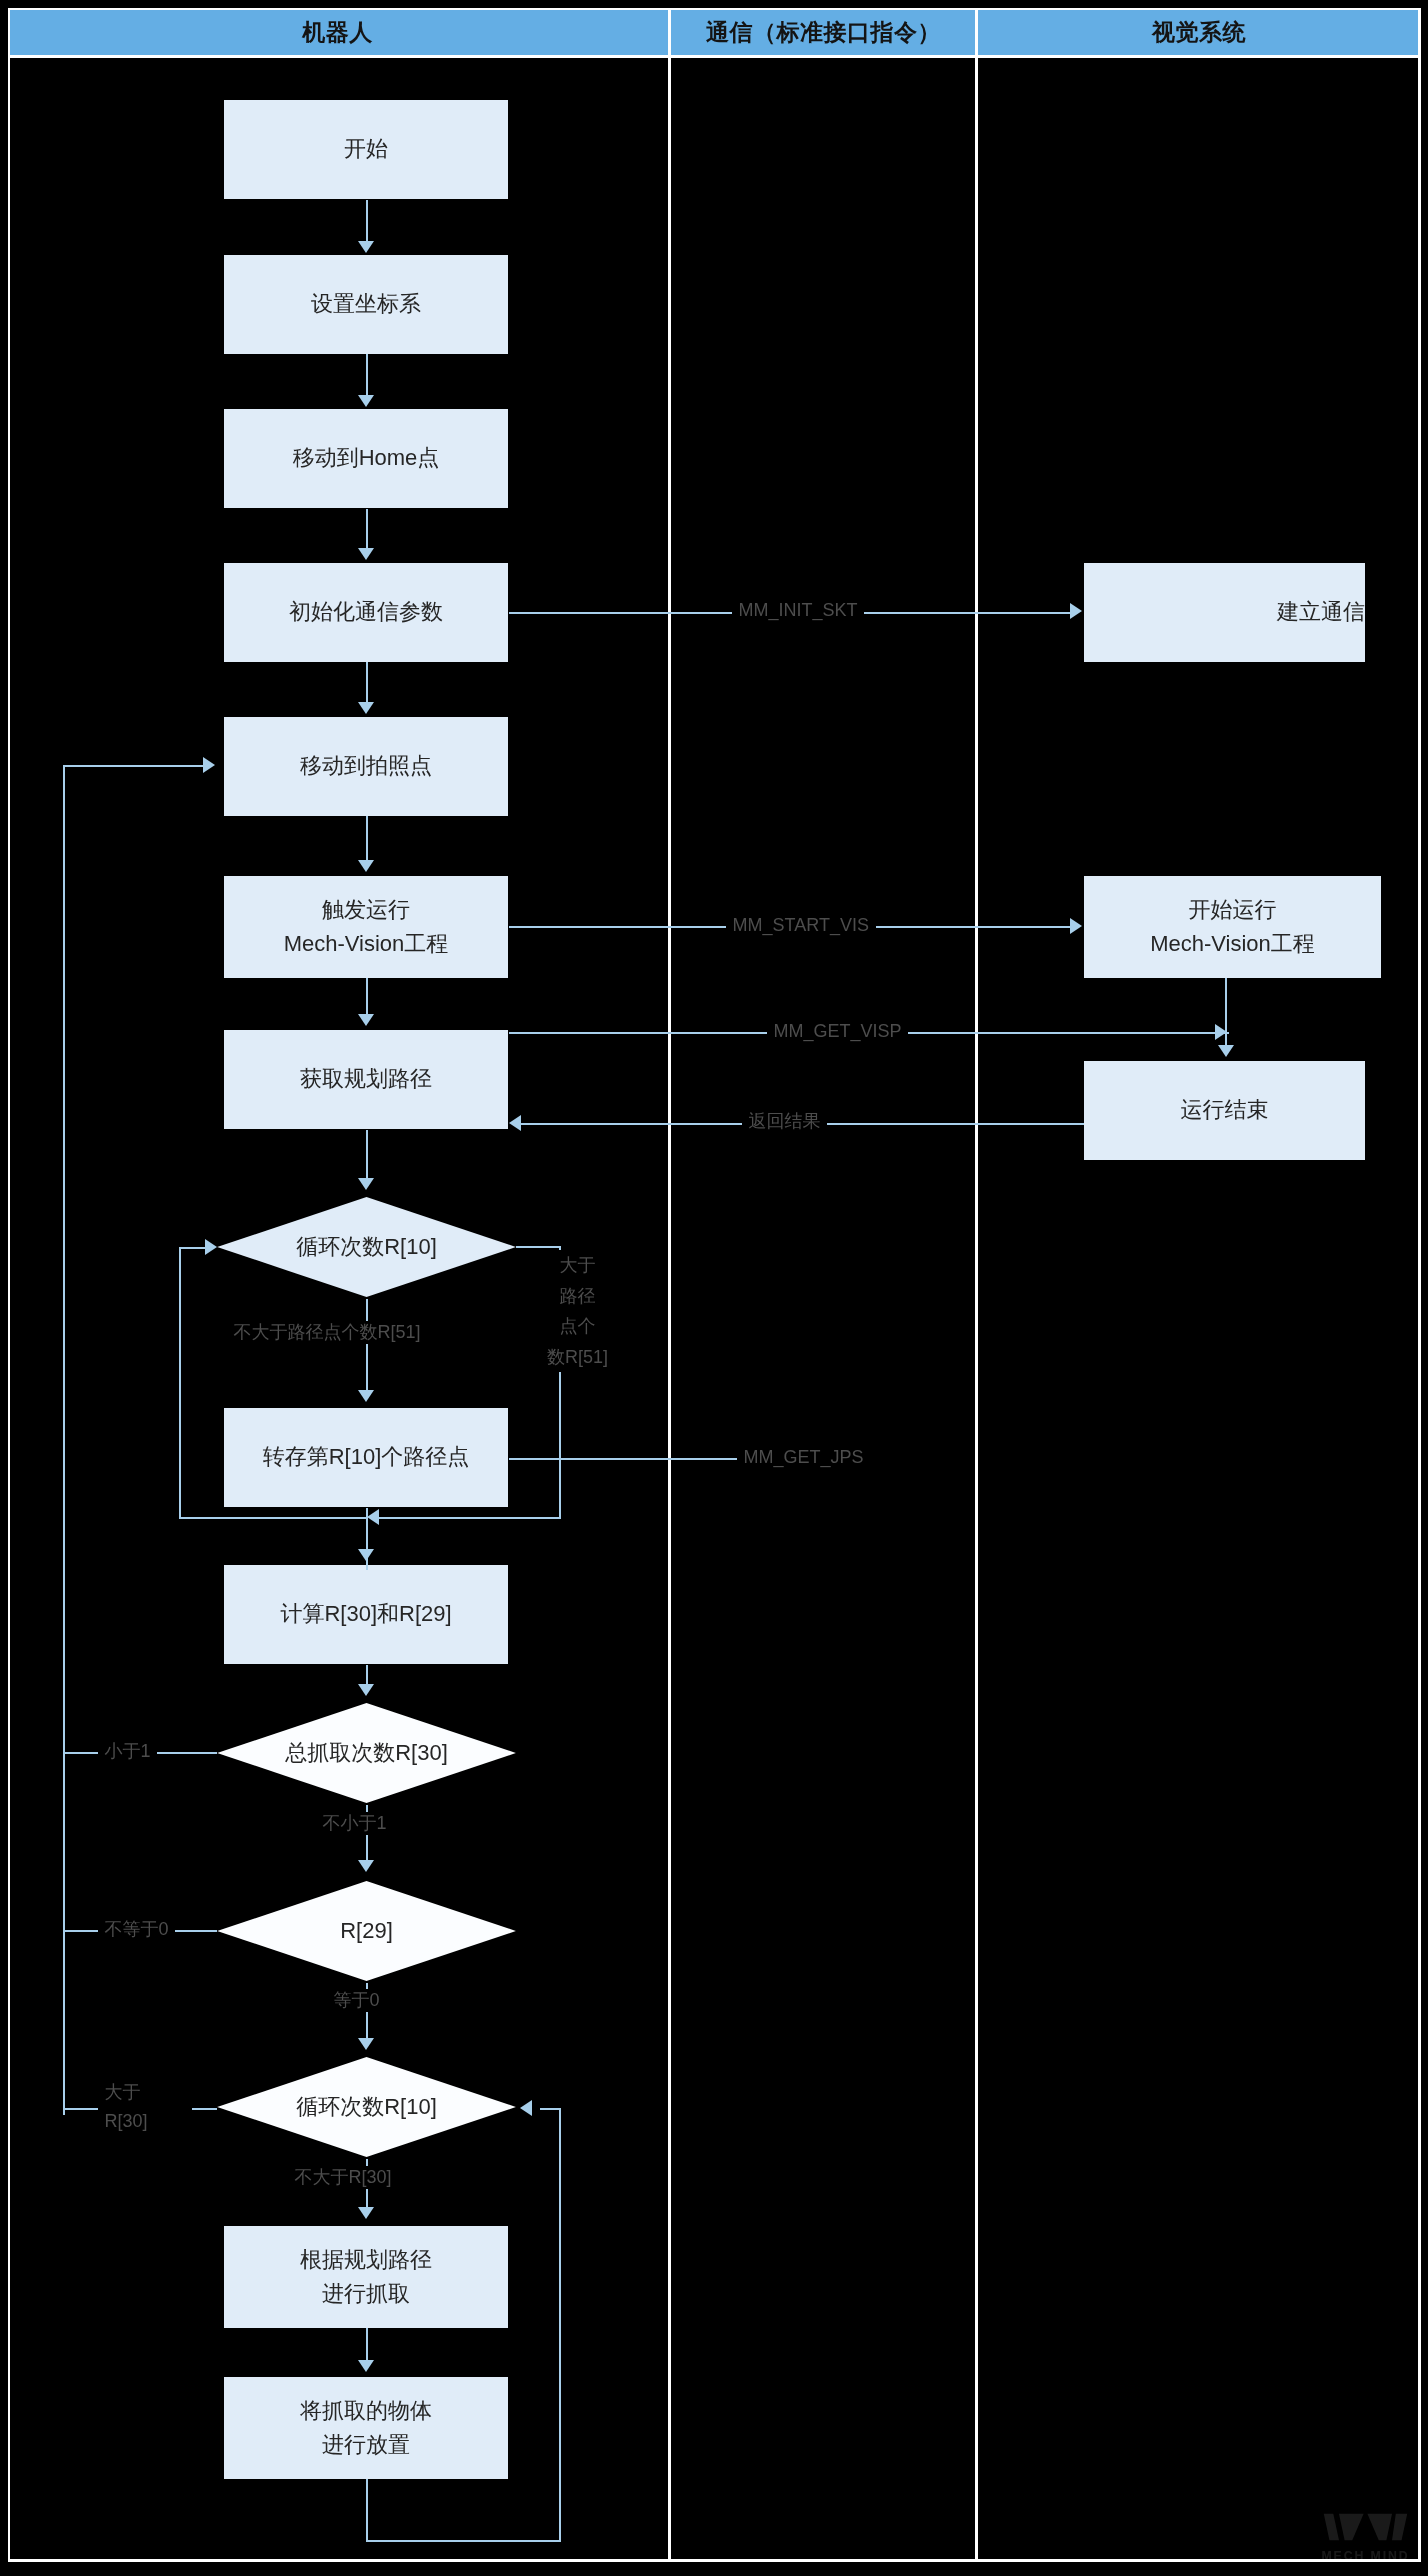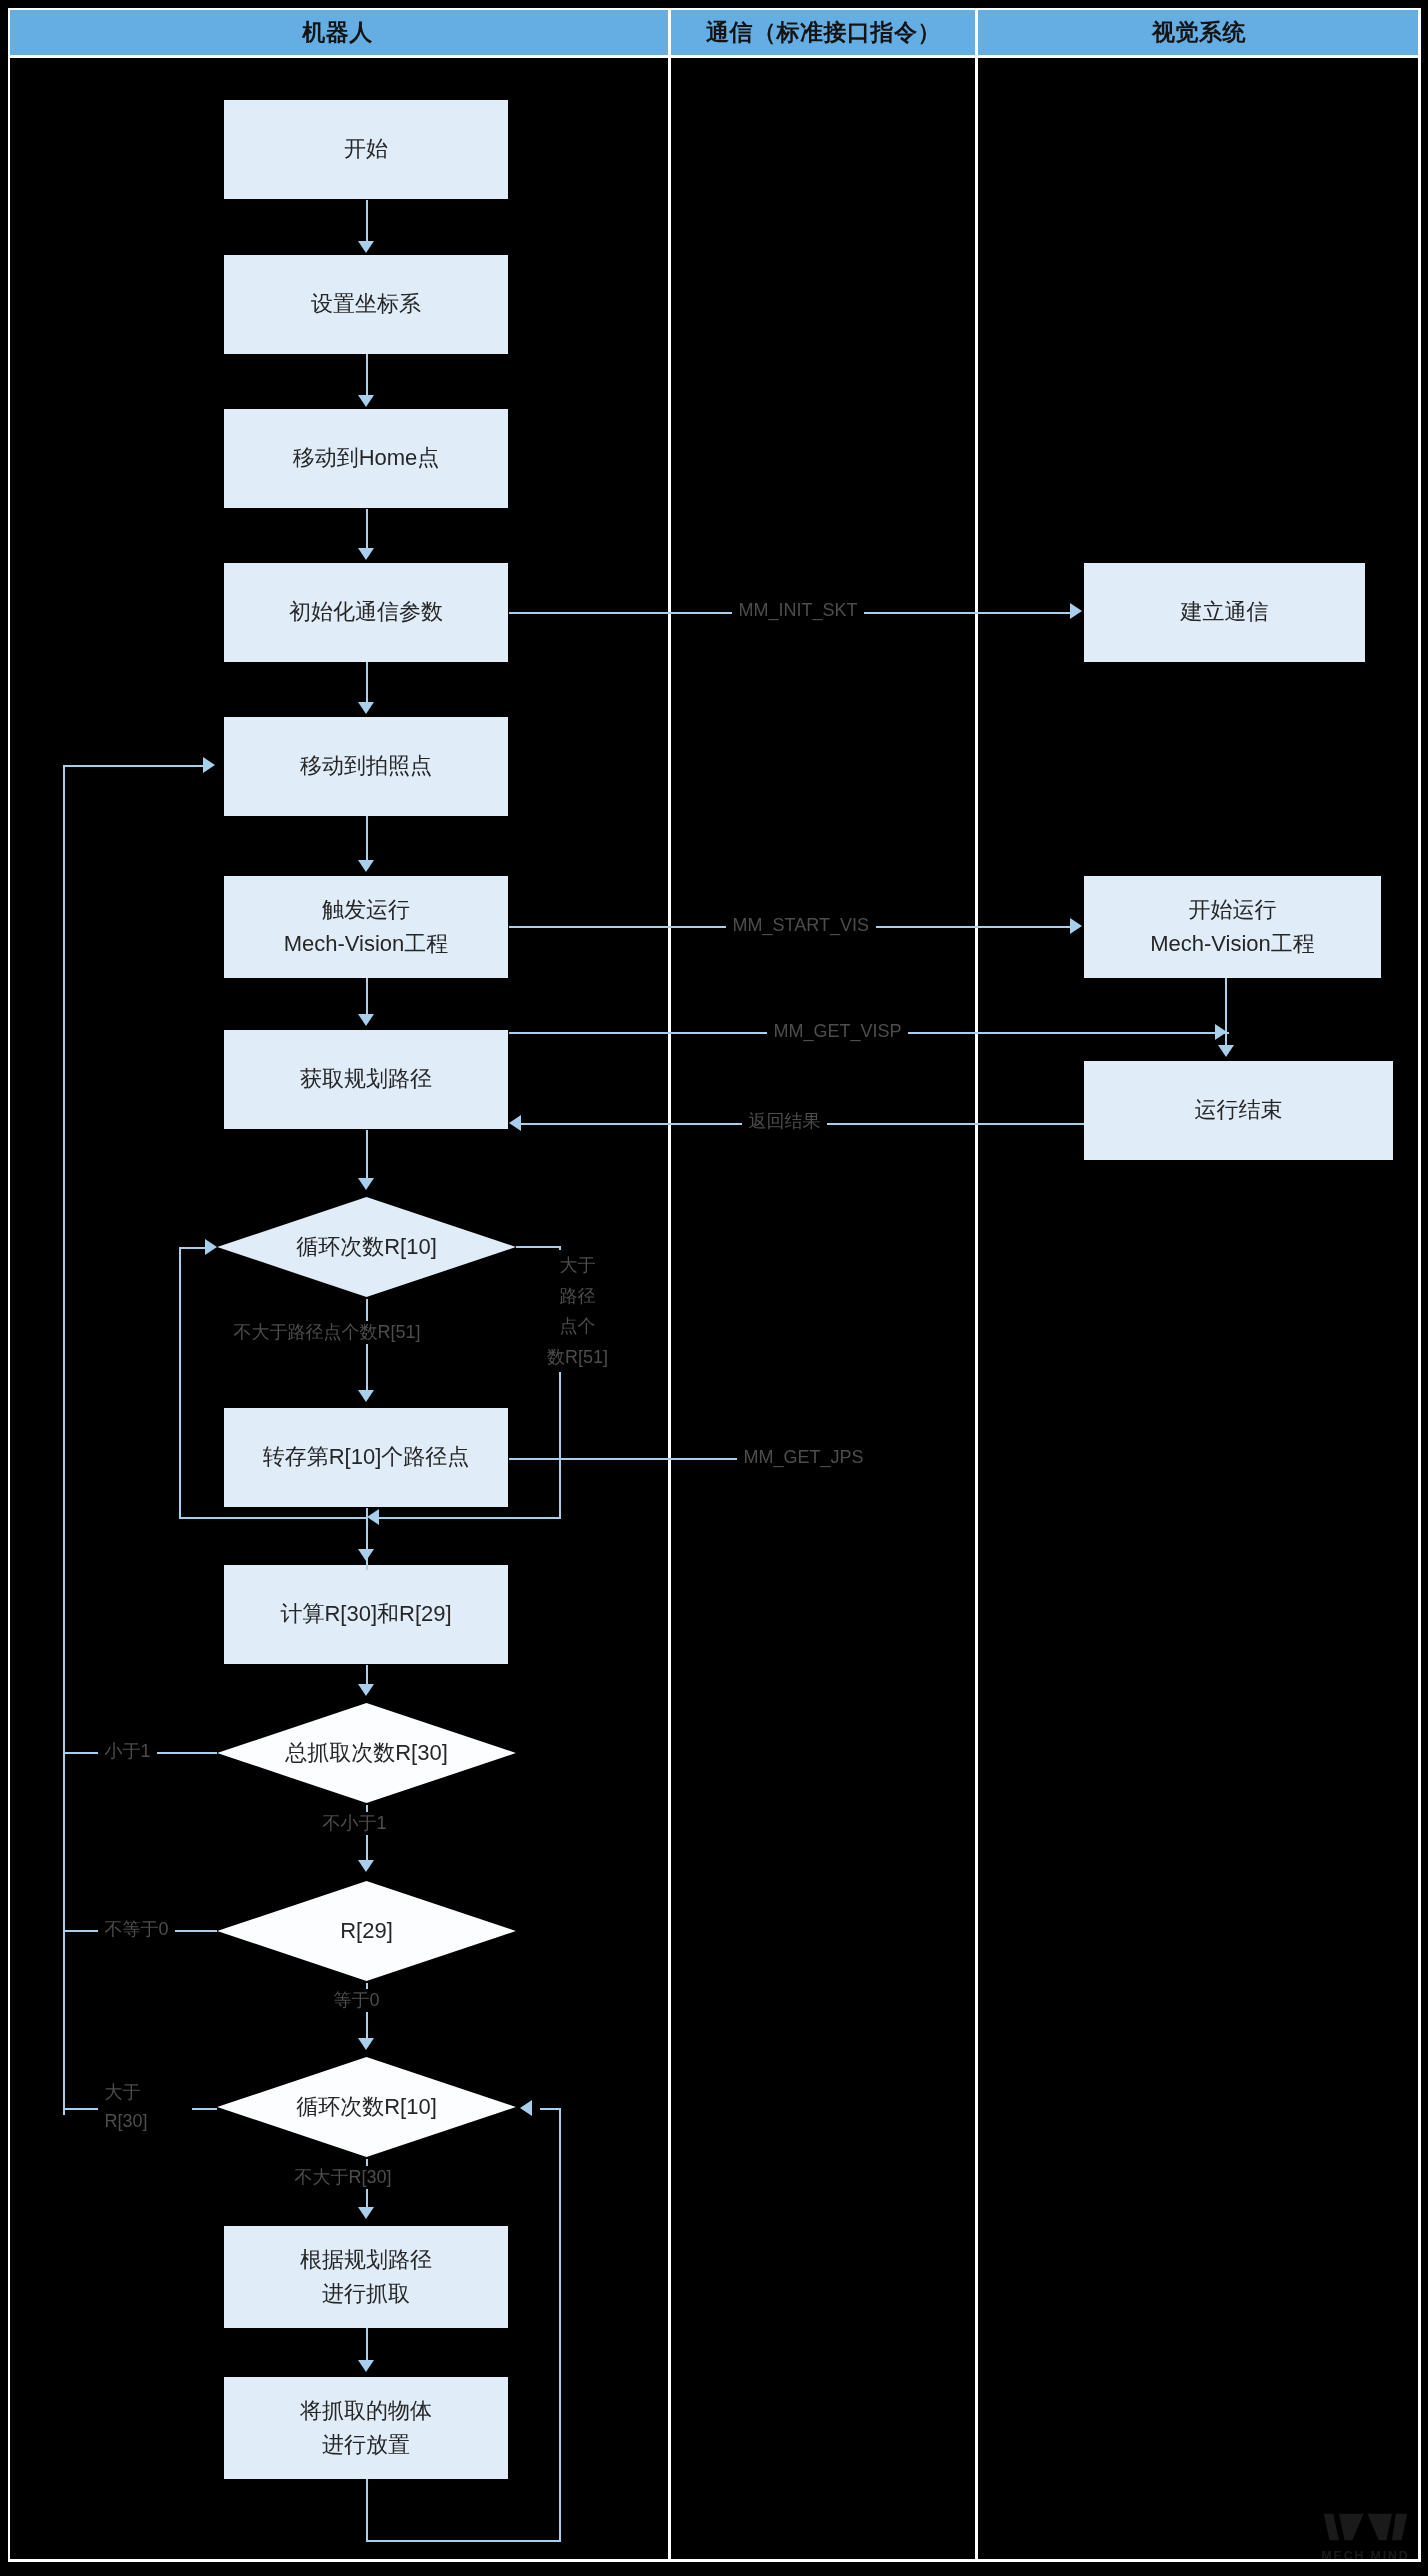--- a/index.html
+++ b/index.html
@@ -135,30 +135,30 @@
   <div class="node" style="left:224px;top:2226px;width:284px;height:102px;">
     <span class="l2">根据规划路径</span>
     <span class="l2">进行抓取</span>
   </div>
 
   <div class="node" style="left:224px;top:2377px;width:284px;height:102px;">
     <span class="l2">将抓取的物体</span>
     <span class="l2">进行放置</span>
   </div>
 
-  <div class="node" style="left:1084px;top:563px;width:281px;height:99px;">
+  <div class="node" style="left:1084px;top:563px;width:281px;height:99px;align-items:flex-end;">
     <span>建立通信</span>
   </div>
 
   <div class="node" style="left:1084px;top:876px;width:297px;height:102px;">
     <span class="l2">开始运行</span>
     <span class="l2">Mech-Vision工程</span>
   </div>
 
-  <div class="node" style="left:1084px;top:1061px;width:309px;height:99px;">
+  <div class="node" style="left:1084px;top:1061px;width:281px;height:99px;">
     <span>运行结束</span>
   </div>
 
   <div class="ln lnv" style="left:366px;top:200px;height:43px;"></div>
   <div class="arw arw-d" style="left:358px;top:241px;"></div>
 
   <div class="ln lnv" style="left:366px;top:354px;height:43px;"></div>
   <div class="arw arw-d" style="left:358px;top:395px;"></div>
 
   <div class="ln lnv" style="left:366px;top:509px;height:42px;"></div>

